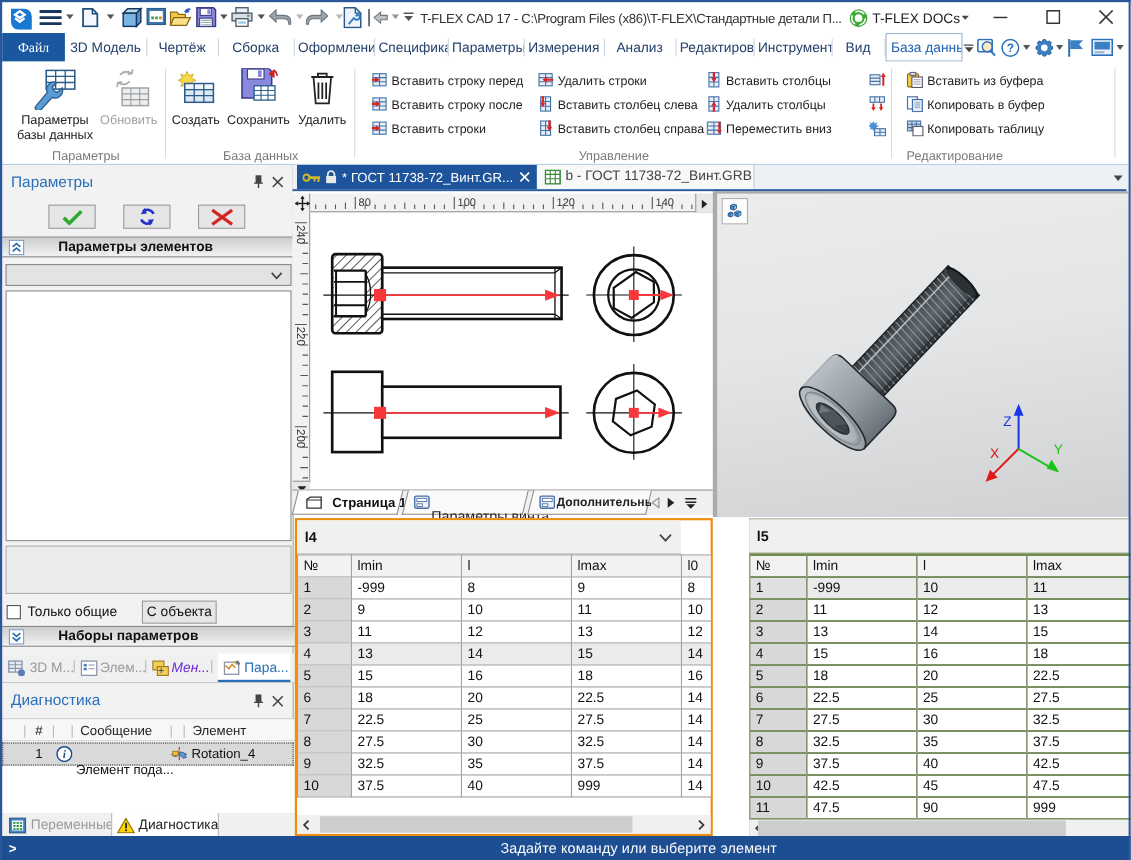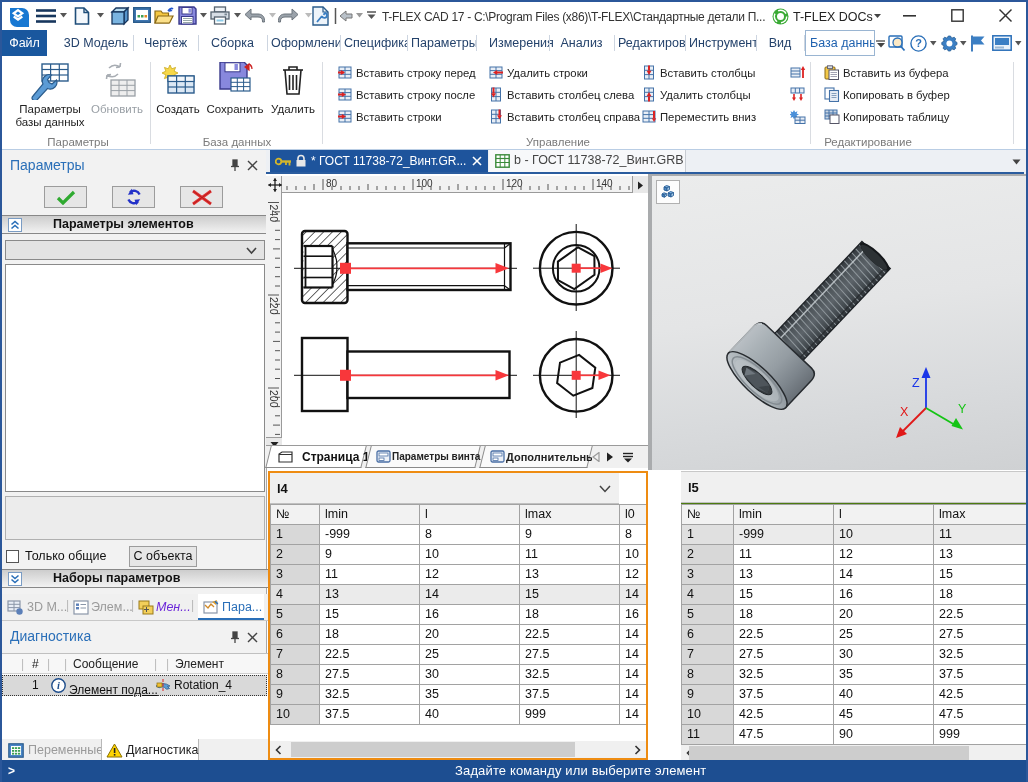--- a/index.html
+++ b/index.html
@@ -174,28 +174,28 @@
         <rect x="0.8" y="0.8" width="11.4" height="11.4" fill="none" stroke="#333" stroke-width="1.4"></rect>
       </svg>
     <svg class="abs" style="left:997px;top:7px" width="13" height="13" viewBox="0 0 13 13">
         <g stroke="#333" stroke-width="1.4">
           <line x1="0.5" y1="0.5" x2="12.5" y2="12.5"></line>
           <line x1="12.5" y1="0.5" x2="0.5" y2="12.5"></line>
         </g>
       </svg>
   </div>
   <div id="menurow">
-    <div class="mtab" id="tab-file" style="left:0;width:45px;">Файл</div>
+    <div class="mtab" id="tab-file" style="left:0;width:57px;font-family:Liberation Serif, serif;">Файл</div>
     <div class="mtab" style="left:57px;width:74px;">3D Модель</div>
     <div class="mtab" style="left:131px;width:65px;">Чертёж</div>
     <div class="mtab" style="left:196px;width:69px;">Сборка</div>
     <div class="mtab clip" style="left:265px;width:73px;">Оформление</div>
     <div class="mtab clip" style="left:338px;width:67px;">Спецификац</div>
     <div class="mtab clip" style="left:405px;width:69px;">Параметры</div>
-    <div class="mtab clip" style="left:483px;width:73px;">Измерения</div>
+    <div class="mtab clip" style="left:470px;width:73px;text-align:right;">Измерения</div>
     <div class="mtab" style="left:547px;width:65px;">Анализ</div>
     <div class="mtab clip" style="left:612px;width:71px;">Редактирова</div>
     <div class="mtab clip" style="left:683px;width:71px;">Инструмент</div>
     <div class="mtab" style="left:754px;width:48px;">Вид</div>
     <div class="mtab clip" id="tab-db" style="left:803px;width:70px;">База данных</div>
     <div class="msep" style="left:131px"></div>
       <div class="msep" style="left:196px"></div>
       <div class="msep" style="left:265px"></div>
       <div class="msep" style="left:338px"></div>
       <div class="msep" style="left:405px"></div>
@@ -570,21 +570,21 @@
           <span class="abs" style="left:62px;top:3px;color:#bbb;">|</span>
           <span class="abs" style="left:152px;top:3px;color:#bbb;">|</span>
           <span class="abs" style="left:164px;top:3px;color:#bbb;">|</span>
       </div>
       <div class="abs" style="left:0;top:21px;width:265px;height:21px;background:#d9d9d9;outline:1px dotted #333;outline-offset:-1px;color:#111;">
         <span class="abs" style="left:30px;top:3px;">1</span>
         <svg class="abs" style="left:49px;top:3px" width="15" height="15" viewBox="0 0 15 15">
             <circle cx="7.5" cy="7.5" r="6.7" fill="#fff" stroke="#1f4e8c" stroke-width="1.4"></circle>
             <text x="7.5" y="11.3" text-anchor="middle" font-size="10.5" font-style="italic" font-weight="bold" font-family="Liberation Serif" fill="#1f4e8c">i</text>
           </svg>
-        <span class="abs" style="left:67px;top:8px;text-decoration:underline;">Элемент пода...</span>
+        <span class="abs" style="left:67px;top:18px;">Элемент пода...</span>
         <svg class="abs" style="left:153px;top:3px" width="16" height="15" viewBox="0 0 16 15">
             <path d="M1 8 q7 -5 14 0 l-2.5 0.5 2 2 -3 0.8 -2 -2 q-3 -1 -5.5 0.5 z" fill="#5b9bd5" stroke="#2b5c8c" stroke-width="0.8"></path>
             <rect x="2" y="5" width="5" height="4" fill="#f0c030" stroke="#9a7a1a" stroke-width="0.8"></rect>
             <line x1="8" y1="1" x2="8" y2="14" stroke="#d22" stroke-width="1" stroke-dasharray="3 1.5"></line>
           </svg>
         <span class="abs" style="left:172px;top:3px;">Rotation_4</span>
       </div>
     </div>
 
     <div class="abs" style="left:0;top:589px;width:266px;height:23px;background:#f0f0f0;">
@@ -771,21 +771,21 @@
           <path d="M1 11 V3 l3 -2 h10 v10 z" fill="#fff" stroke="#333" stroke-width="1.2"></path>
           <path d="M1 3.5 h13" stroke="#333"></path>
         </svg>
       <span class="abs" style="left:36px;top:4px;font-weight:bold;font-size:12px;color:#111;">Страница 1</span>
       <div class="abs" style="left:102px;top:0;width:110px;height:22px;background:#fafafa;border:1px solid #8a8a8a;border-top:none;transform:skewX(-14deg);"></div>
       <svg class="abs" style="left:110px;top:4px" width="15" height="14" viewBox="0 0 15 14">
           <rect x="1" y="1" width="13" height="11" rx="1.5" fill="#eef2f8" stroke="#4a6fa5" stroke-width="1.3"></rect>
           <rect x="3" y="3" width="9" height="3" fill="#fff" stroke="#4a6fa5" stroke-width="0.8"></rect>
           <rect x="3" y="8" width="5" height="2.5" fill="#fff" stroke="#4a6fa5" stroke-width="0.8"></rect>
         </svg>
-      <span class="abs" style="left:126px;top:5px;font-size:10px;color:#222;font-weight:bold;">Параметры винта</span>
+      <span class="abs" style="left:126px;top:16px;font-size:13px;color:#222;">Параметры винта</span>
       <div class="abs" style="left:216px;top:0;width:108px;height:22px;background:#fafafa;border:1px solid #8a8a8a;border-top:none;transform:skewX(-14deg);"></div>
       <svg class="abs" style="left:224px;top:4px" width="15" height="14" viewBox="0 0 15 14">
           <rect x="1" y="1" width="13" height="11" rx="1.5" fill="#eef2f8" stroke="#4a6fa5" stroke-width="1.3"></rect>
           <rect x="3" y="3" width="9" height="3" fill="#fff" stroke="#4a6fa5" stroke-width="0.8"></rect>
           <rect x="3" y="8" width="5" height="2.5" fill="#fff" stroke="#4a6fa5" stroke-width="0.8"></rect>
         </svg>
       <span class="abs" style="left:240px;top:5px;font-size:11px;color:#222;white-space:nowrap;width:86px;overflow:hidden;font-weight:bold;">Дополнительные</span>
       <svg class="abs" style="left:326px;top:6px" width="8" height="10" viewBox="0 0 8 10">
           <path d="M7 0.5 L1 5 l6 4.5 z" fill="none" stroke="#999" stroke-width="1.2"></path>
         </svg>

